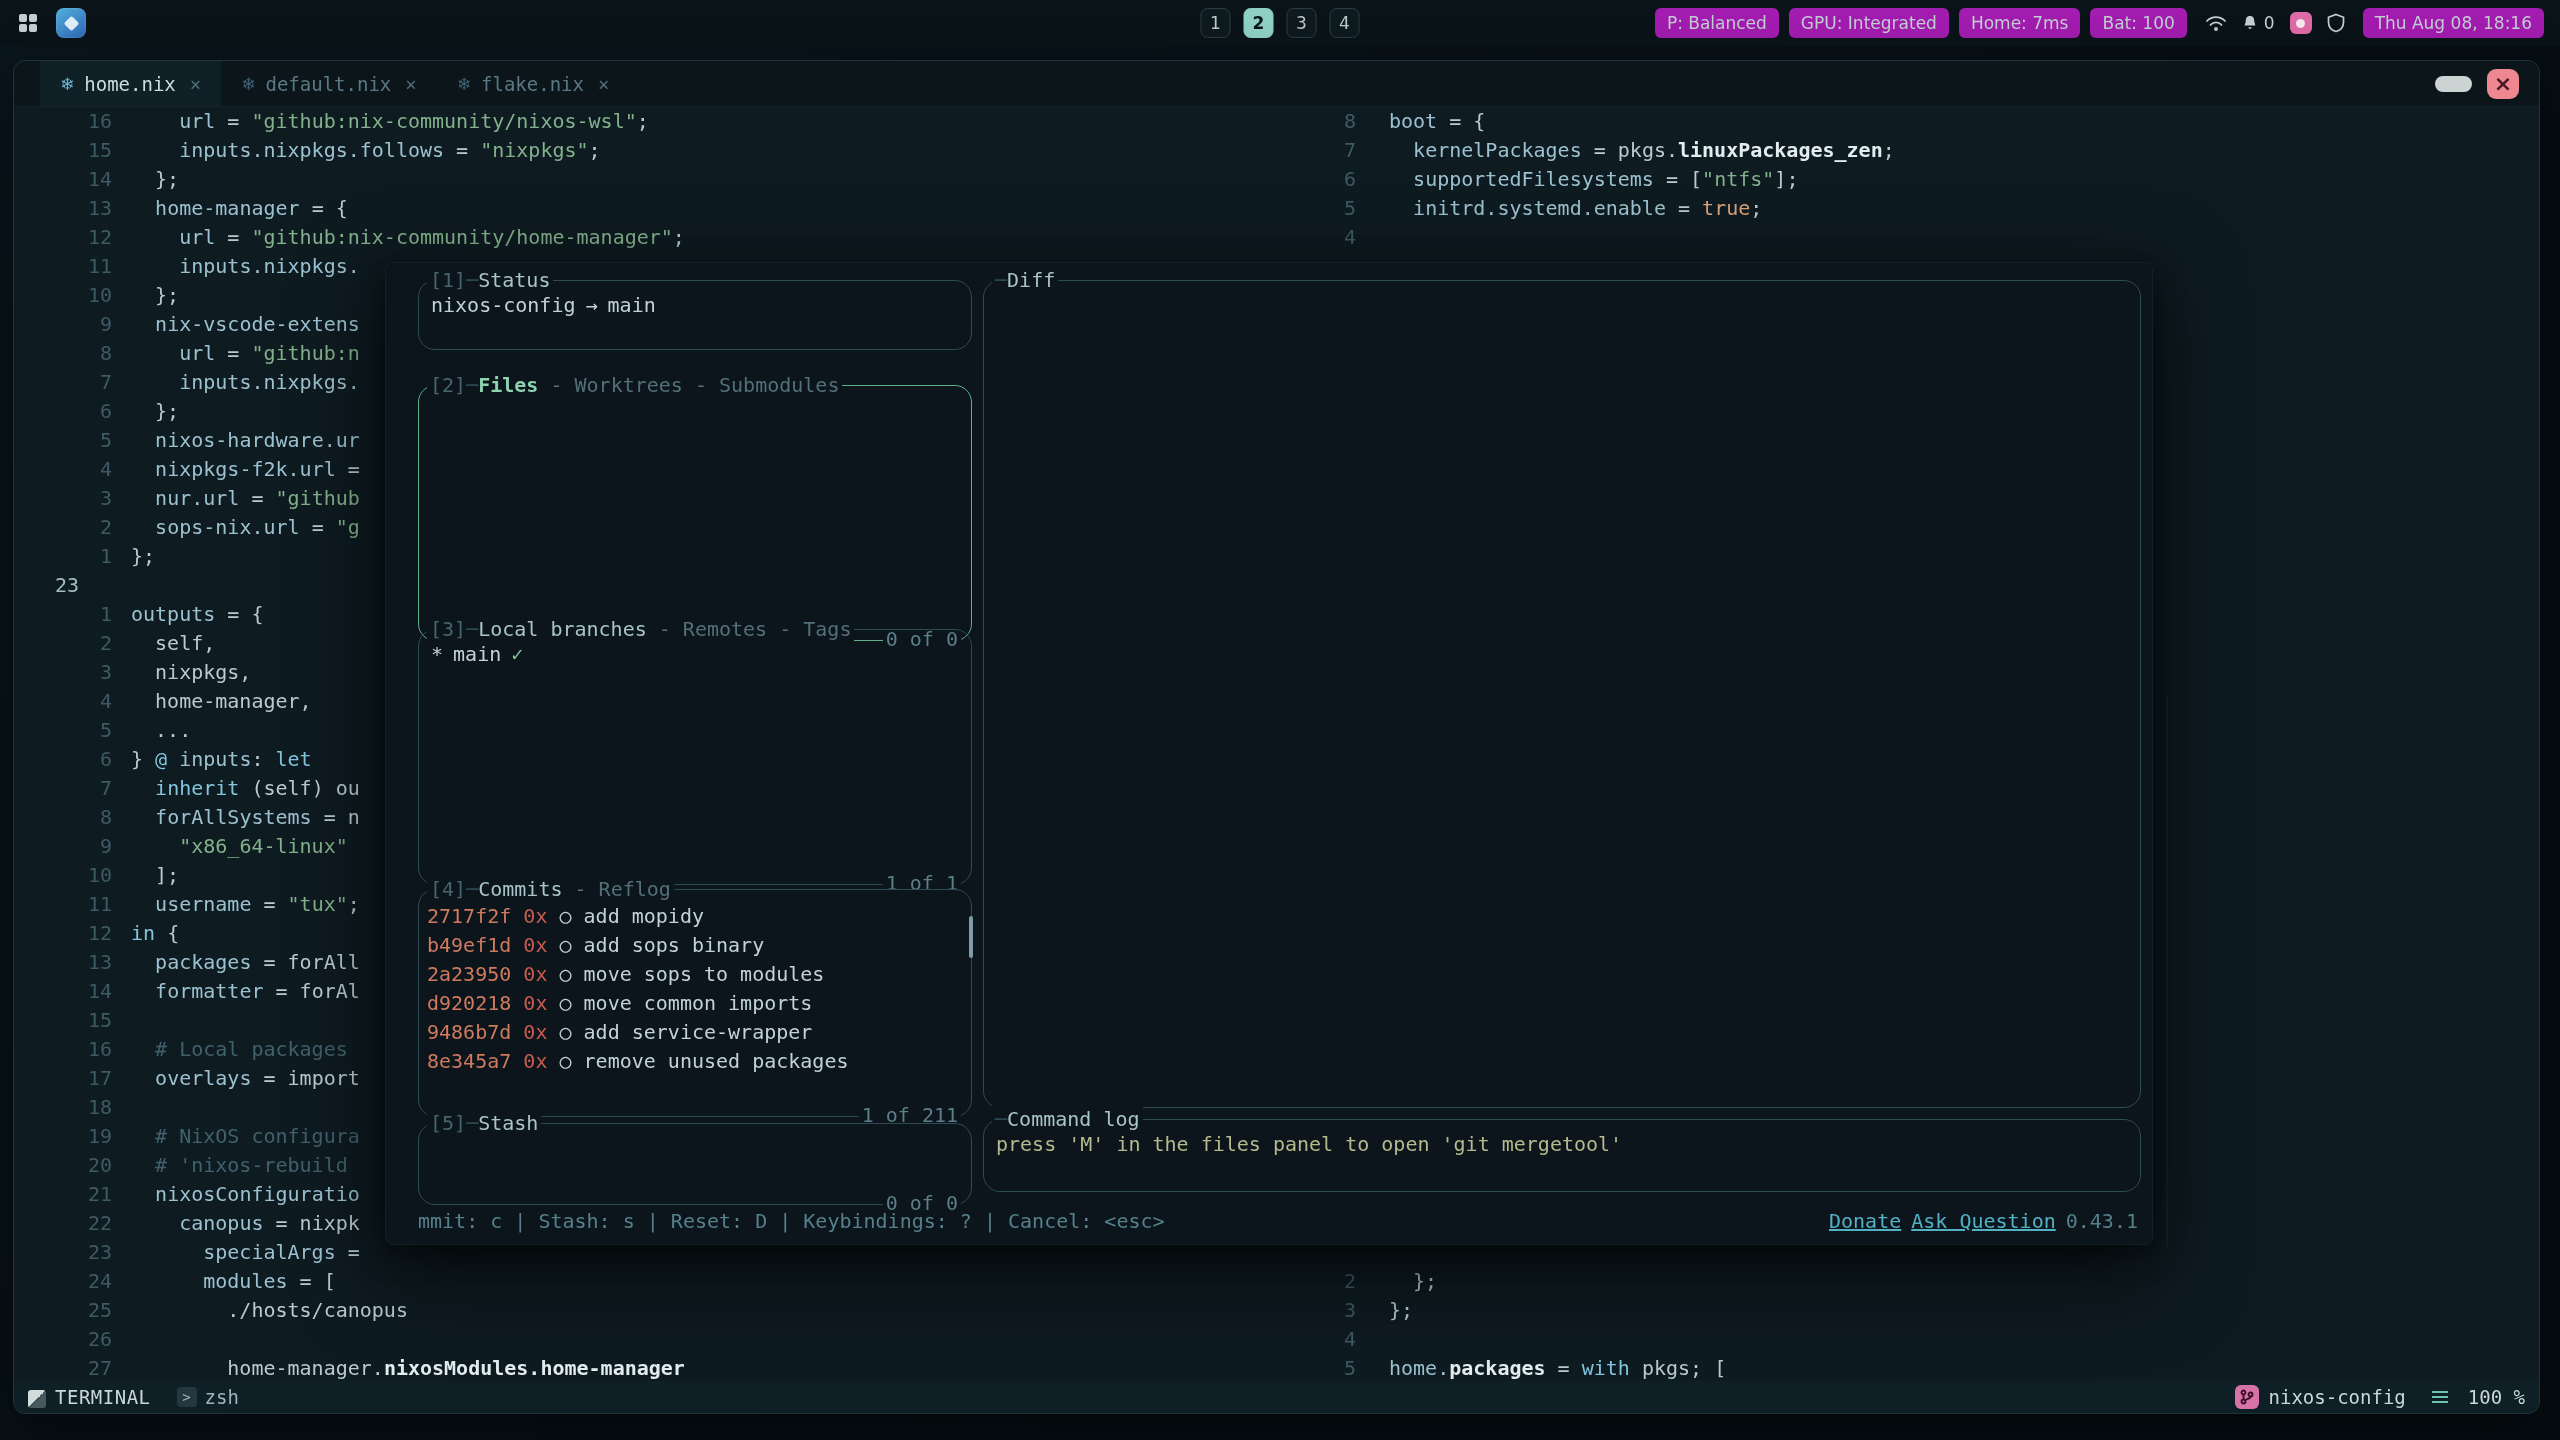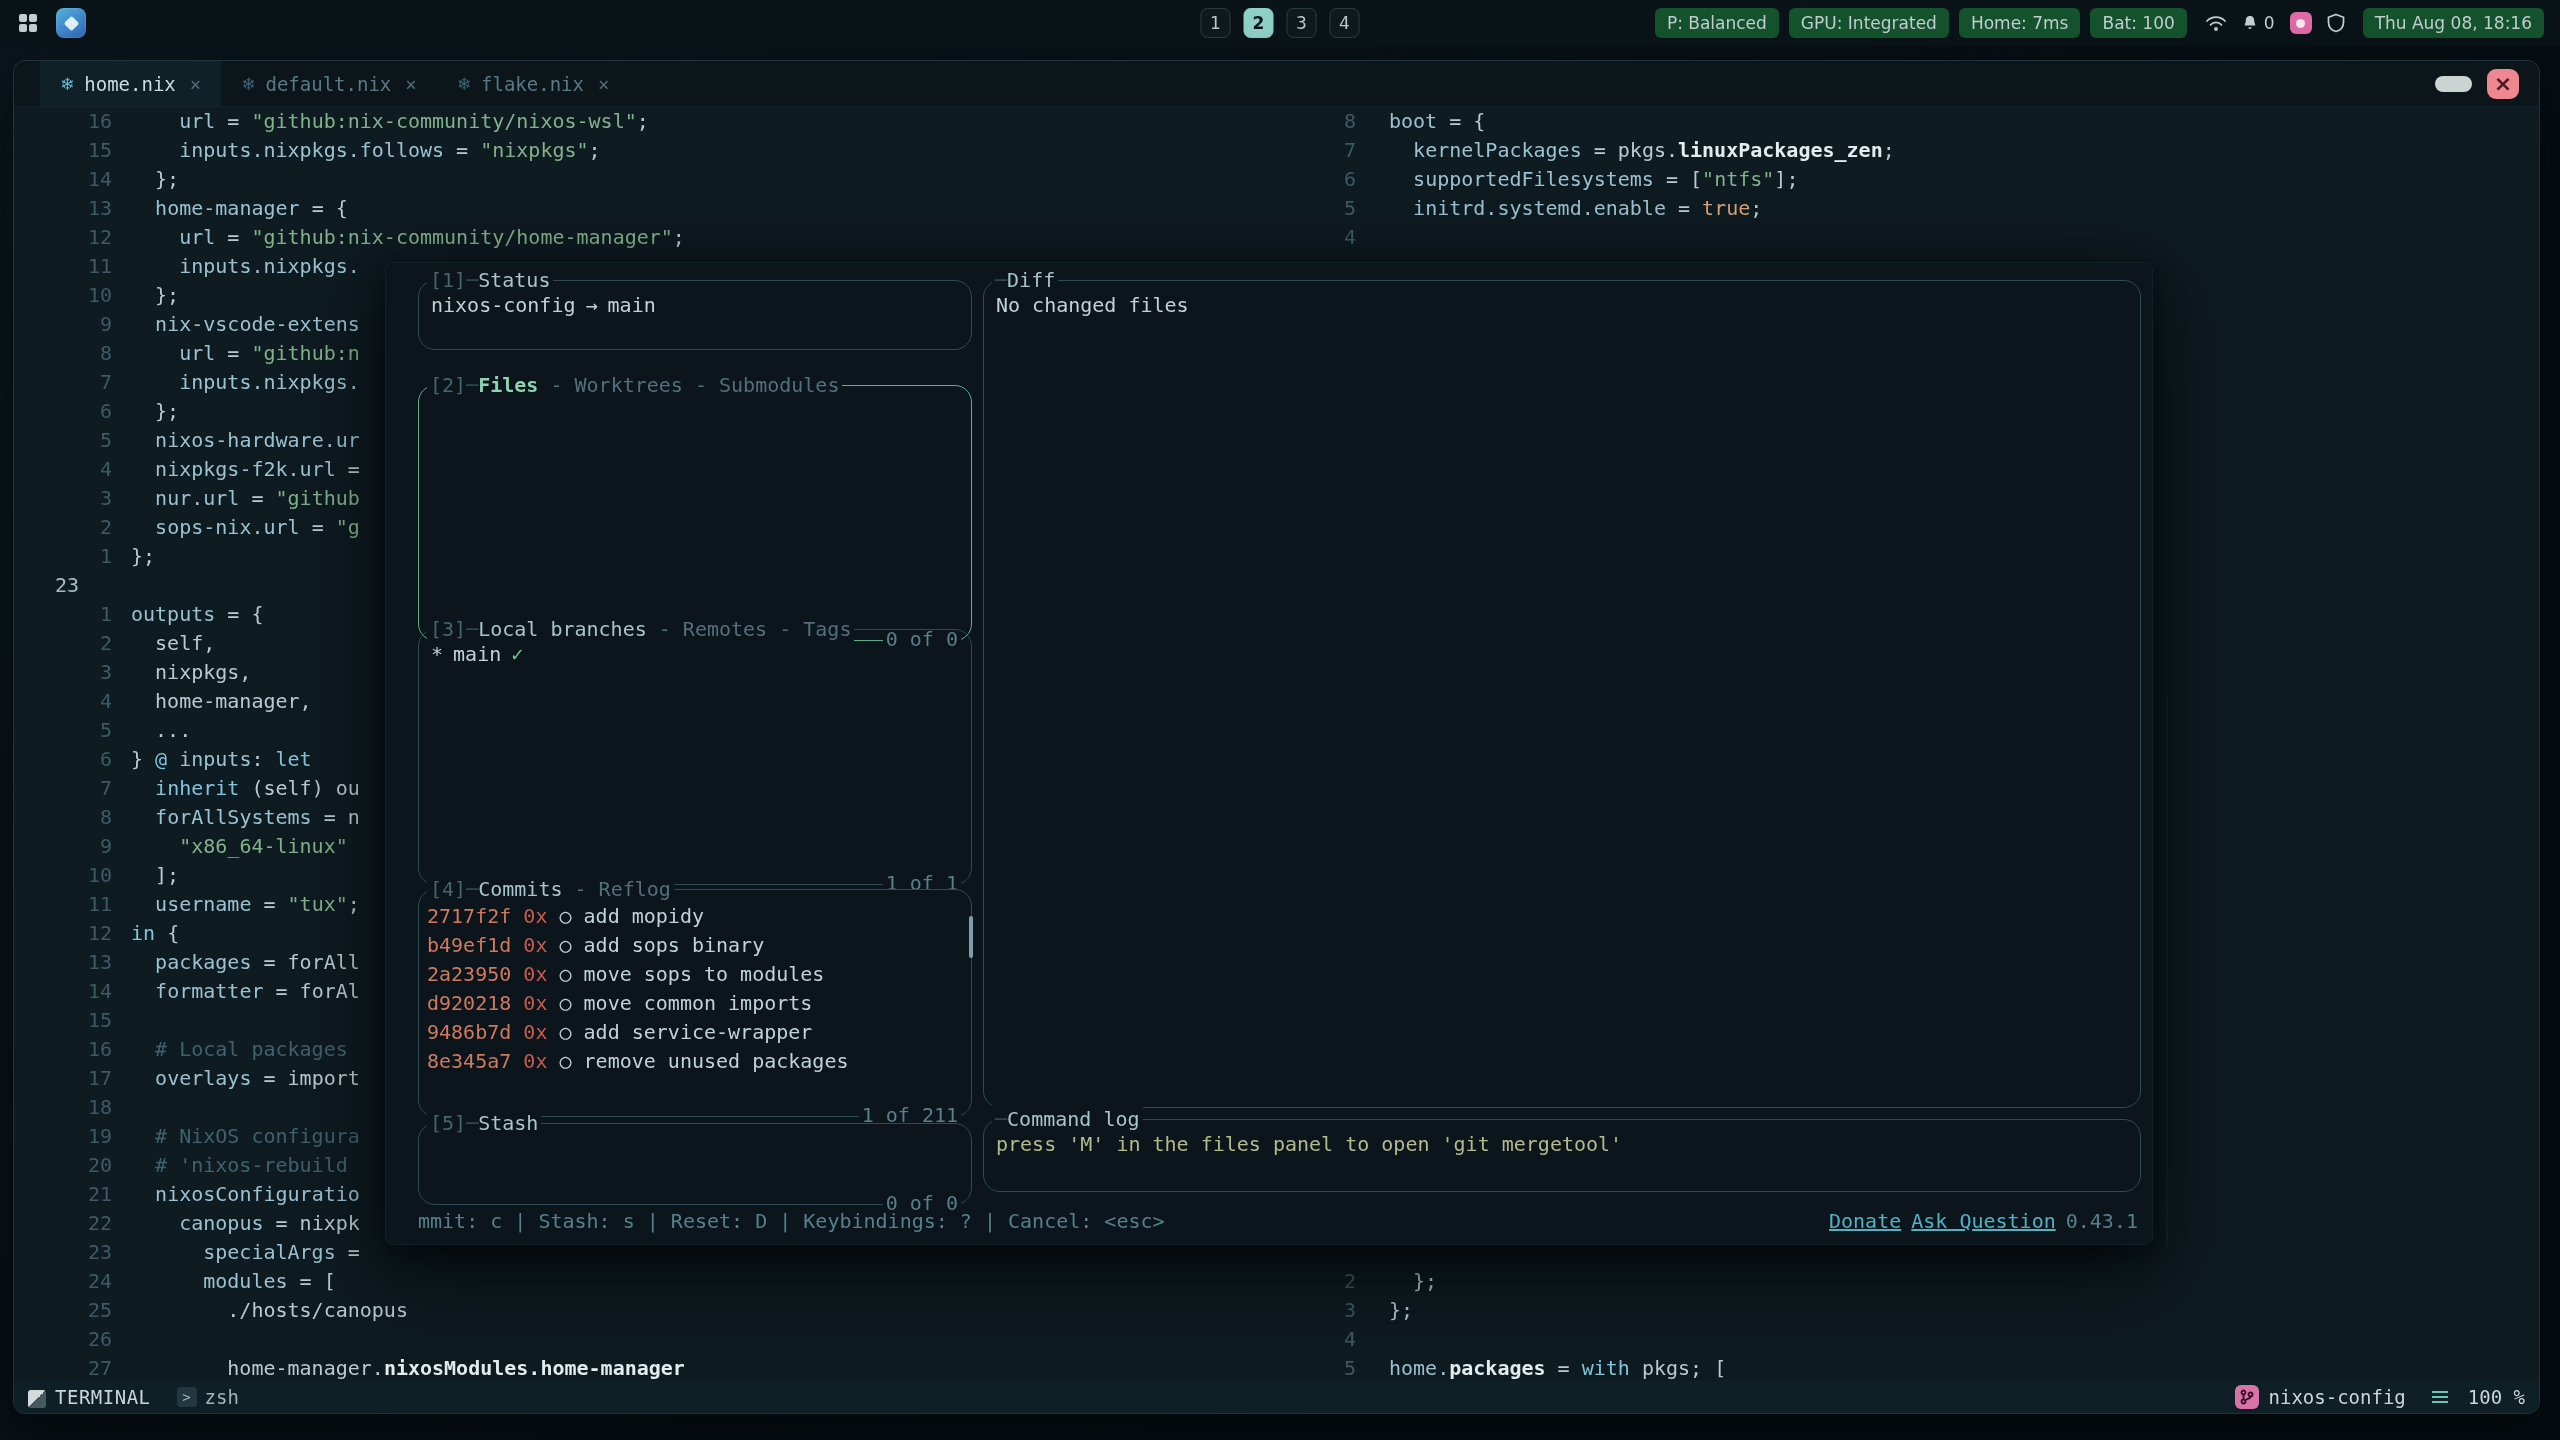--- a/index.html
+++ b/index.html
@@ -23,21 +23,21 @@
   .topbar{position:absolute;left:0;top:0;width:2560px;height:46px;background:var(--barbg);display:flex;align-items:center;color:var(--barfg);font-size:17px}
   .tb-left{display:flex;align-items:center;gap:16px;padding-left:16px}
   .apps-btn{width:24px;height:24px;display:flex;align-items:center;justify-content:center;cursor:pointer}
   .app-badge{width:30px;height:30px;border-radius:8px;background:linear-gradient(145deg,#54b0dc,#2e66b8);display:flex;align-items:center;justify-content:center;box-shadow:0 0 0 1px rgba(255,255,255,.08) inset}
   .app-glyph{width:11px;height:11px;background:#eaf4f8;border-radius:2px;transform:rotate(45deg);opacity:.95}
   .tb-center{position:absolute;left:50%;top:0;height:46px;transform:translateX(-50%);display:flex;align-items:center;gap:13px}
   .ws{min-width:30px;height:30px;border-radius:7px;display:flex;align-items:center;justify-content:center;font-size:17px;background:#15232877;border:1px solid #2b3d45;color:#bdc9cc;cursor:pointer}
   .ws.active{background:#8fd0c6;border-color:#8fd0c6;color:#08161a;font-weight:bold}
   .tb-right{margin-left:auto;display:flex;align-items:center;gap:12px;padding-right:16px}
   .chips{display:flex;align-items:center;gap:10px}
-  .chip{background:#14532d;border-radius:6px;padding:5px 12px;white-space:nowrap}
+  .chip{background:#a21caf;border-radius:6px;padding:5px 12px;white-space:nowrap}
   .tray{display:flex;align-items:center;gap:15px;margin:0 6px}
   .tray-item{display:flex;align-items:center;gap:6px}
   .pink-badge{width:22px;height:22px;border-radius:6px;background:#df6ba6;display:flex;align-items:center;justify-content:center}
   .pink-badge i{display:block;width:9px;height:9px;border-radius:50%;background:#f7e7ef}
 
   
   .window{position:absolute;left:13px;top:60px;width:2527px;height:1354px;background:var(--winbg);border:1px solid #1f333c;border-radius:12px;box-shadow:0 16px 50px rgba(0,0,0,.55);overflow:hidden}
   .tabbar{position:absolute;left:0;top:0;right:0;height:46px;background:var(--tabbg);border-bottom:1px solid #13232a;border-radius:12px 12px 0 0;display:flex;align-items:center}
   .tabs{display:flex;align-items:stretch;height:100%;padding-left:26px}
   .tab{display:flex;align-items:center;gap:10px;padding:0 20px;font-family:var(--mono);font-size:19px;color:#597a85;cursor:pointer}
@@ -333,21 +333,20 @@
         <span class="lg-count">1 of 211</span>
       </div>
 
       <div class="lg-panel lg-stash">
         <span class="lg-title"><span class="lg-key">[5]</span><span class="lg-dash">─</span><span class="lg-name">Stash</span></span>
         <span class="lg-count">0 of 0</span>
       </div>
 
       <div class="lg-panel lg-diff">
         <span class="lg-title"><span class="lg-dash">─</span><span class="lg-name">Diff</span></span>
-        <div class="lg-body">No changed files</div>
       </div>
 
       <div class="lg-panel lg-cmdlog">
         <span class="lg-title"><span class="lg-dash">─</span><span class="lg-name">Command log</span></span>
         <div class="lg-body log-text">press 'M' in the files panel to open 'git mergetool'</div>
       </div>
 
       <div class="lg-footer">
         <span class="lg-keys">mmit: c | Stash: s | Reset: D | Keybindings: ? | Cancel: &lt;esc&gt;</span>
         <span class="lg-links"><span class="lg-link">Donate</span><span class="lg-link">Ask Question</span><span class="lg-version">0.43.1</span></span>

